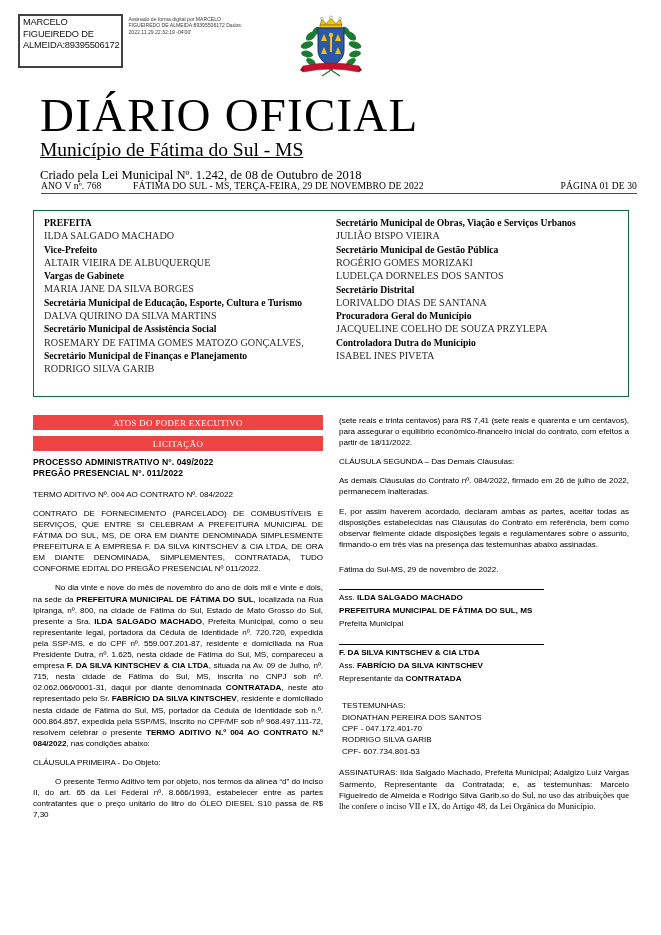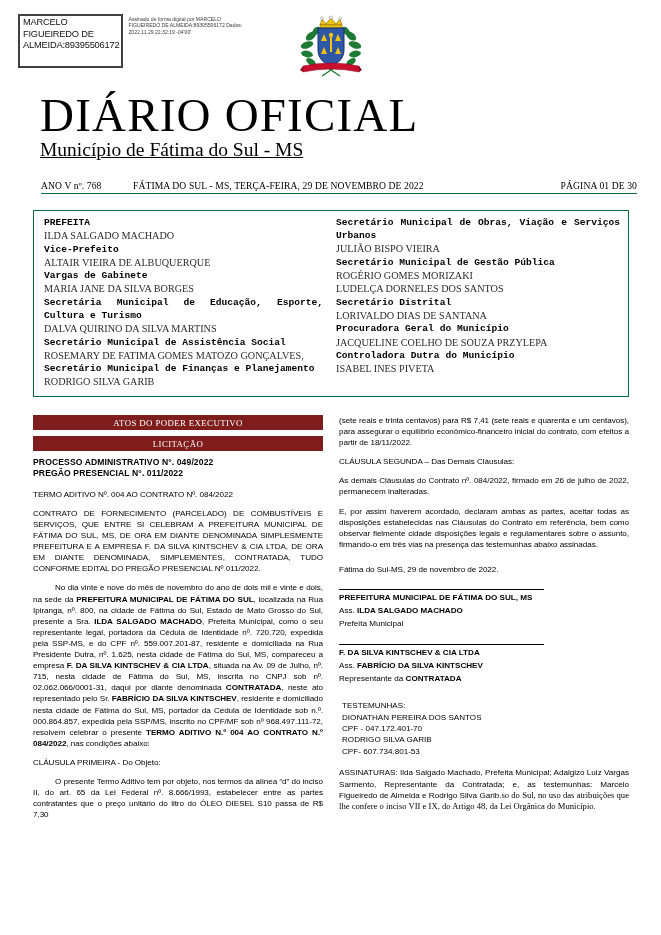--- a/index.html
+++ b/index.html
@@ -115,36 +115,36 @@
     display: flex;
     padding: 5px 0 0 0;
   }
   .off-col {
     width: 50%;
     box-sizing: border-box;
     padding: 0 8px 0 10px;
   }
   .off-col.right { padding-left: 5px; }
   .off-role {
-    font-family: Liberation Mono, monospace;
+    font-family: Liberation Serif, serif;
     font-size: 9.6px;
     line-height: 13.2px;
     font-weight: bold;
     text-align: justify;
   }
   .off-name {
     font-family: "Liberation Serif", serif;
     font-size: 10.2px;
     line-height: 13.4px;
     color: #2b2b2b;
   }
 
   
   .banner {
-    background: #7f1d1d;
+    background: #ef4444;
     color: #ffffff;
     text-align: center;
     font-family: "Liberation Serif", serif;
     font-size: 8.8px;
     letter-spacing: 0.4px;
     padding: 2.5px 0;
     margin-bottom: 6px;
   }
 
   
@@ -261,20 +261,21 @@
 
     <path d="M5 52 Q33 46 61 52 L61 58 Q33 52 5 58 Z" fill="#c8102e" stroke="#8a0a1f" stroke-width="0.5"></path>
     <path d="M5 52 L2 56 L5 58 Z" fill="#8a0a1f"></path>
     <path d="M61 52 L64 56 L61 58 Z" fill="#8a0a1f"></path>
   </svg>
 </div>
 
 <div class="masthead">
   <div class="masthead-title">DIÁRIO OFICIAL</div>
   <div class="masthead-sub">Município de Fátima do Sul - MS</div>
+  <div class="masthead-law">Criado pela Lei Municipal Nº. 1.242, de 08 de Outubro de 2018</div>
 </div>
 
 <div class="issue-bar">
   <div class="issue-ano">ANO V nº. 768</div>
   <div class="issue-mid">FÁTIMA DO SUL - MS, TERÇA-FEIRA,  29  DE NOVEMBRO DE 2022</div>
   <div class="issue-page">PÁGINA 01 DE 30</div>
 </div>
 
 <div class="officials">
   <div class="off-col left">
@@ -323,22 +324,22 @@
   </div>
 
   <div class="col">
     <p class="body">(sete reais e trinta centavos) para R$ 7,41 (sete reais e quarenta e um centavos), para assegurar o equilíbrio econômico-financeiro inicial do contrato, com efeitos a partir de 18/11/2022.</p>
     <p class="body">CLÁUSULA SEGUNDA – Das Demais Cláusulas:</p>
     <p class="body">As demais Cláusulas do Contrato nº. 084/2022, firmado em 26 de julho de 2022, permanecem inalteradas.</p>
     <p class="body">E, por assim haverem acordado, declaram ambas as partes, aceitar todas as disposições estabelecidas nas Cláusulas do Contrato em referência, bem como observar fielmente cidade disposições legais e regulamentares sobre o assunto, firmando-o em três vias na presença das testemunhas abaixo assinadas.</p>
     <p class="body" style="margin-top:14px">Fátima do Sul-MS, 29 de novembro de 2022.</p>
 
     <div class="sig-line"></div>
+    <p class="sig-block"><span>Ass. </span><b>ILDA SALGADO MACHADO</b></p>
     <p class="sig-block"><b>PREFEITURA MUNICIPAL DE FÁTIMA DO SUL, MS</b></p>
-    <p class="sig-block"><span>Ass. </span><b>ILDA SALGADO MACHADO</b></p>
     <p class="sig-block">Prefeita Municipal</p>
 
     <div class="sig-line"></div>
     <p class="sig-block"><b>F. DA SILVA KINTSCHEV &amp; CIA LTDA</b></p>
     <p class="sig-block"><span>Ass. </span><b>FABRÍCIO DA SILVA KINTSCHEV</b></p>
     <p class="sig-block"><span>Representante da </span><b>CONTRATADA</b></p>
 
     <p class="witness" style="margin-top:16px">TESTEMUNHAS:</p>
     <p class="witness">DIONATHAN PEREIRA DOS SANTOS</p>
     <p class="witness">CPF - 047.172.401-70</p>

